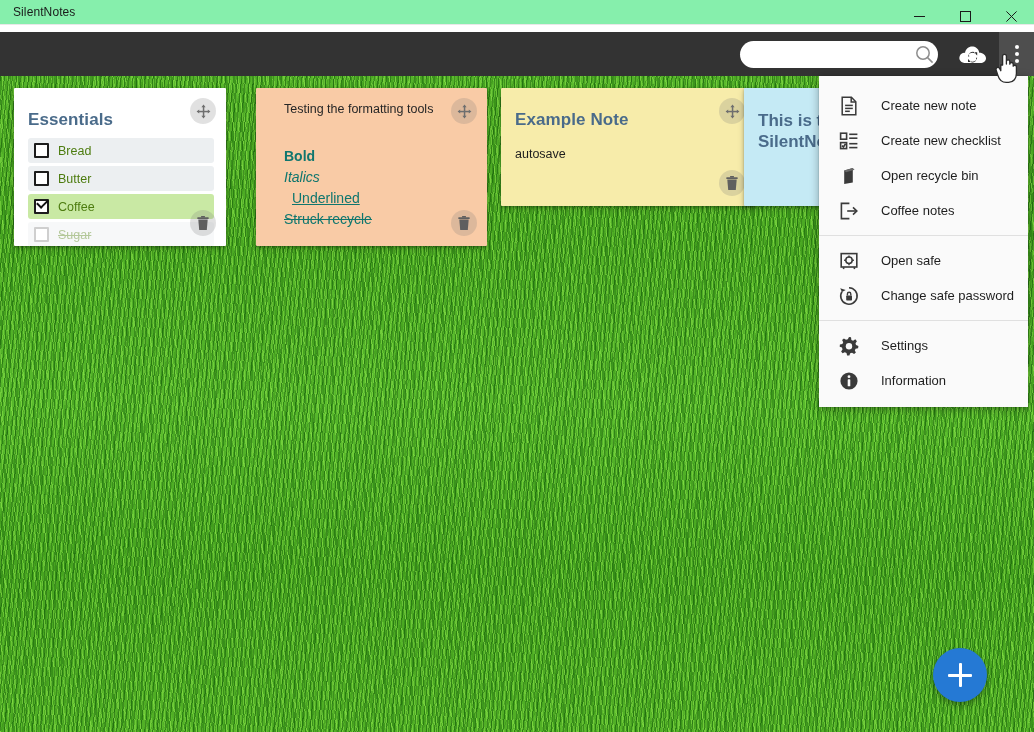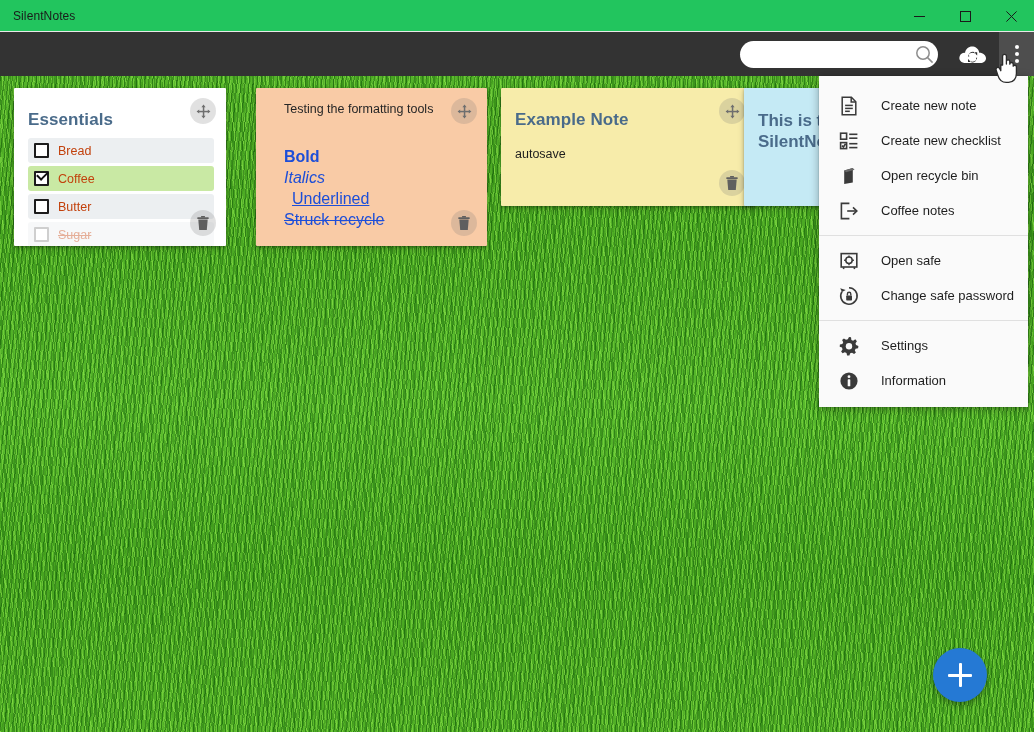--- a/index.html
+++ b/index.html
@@ -17,22 +17,22 @@
     width: 1034px;
     height: 732px;
     overflow: hidden;
     background: #ffffff;
   }
 
   
   .titlebar {
     position: absolute;
     top: 0; left: 0;
-    width: 1034px; height: 32px;
-    background: #22c55e;
+    width: 1034px; height: 25px;
+    background: #86efac;
     border-bottom: 1px solid #e8e8e8;
     display: flex;
     align-items: center;
     z-index: 40;
   }
   .titlebar-title {
     font-size: 12px;
     color: #1a1a1a;
     margin-left: 13px;
     letter-spacing: 0.1px;
@@ -195,27 +195,27 @@
   }
   .chk-row.done .chk-box { border-color: #8d8d8d; }
   .chk-box .tick {
     position: absolute;
     left: 1px; top: -2px;
     width: 11px; height: 7px;
     border-left: 2px solid #111;
     border-bottom: 2px solid #111;
     transform: rotate(-45deg);
   }
-  .chk-label { font-size: 12.5px; color: #c2410c; }
+  .chk-label { font-size: 12.5px; color: #4d7c0f; }
   .chk-row.done .chk-label { text-decoration: line-through; }
 
   
   #note-format { left: 256px; top: 88px; width: 231px; height: 158px; background: #f9cba6; padding-left: 14px; }
   .fmt-title { position: absolute; left: 14px; top: 14px; font-size: 12.5px; color: #262626; }
-  .fmt-body { position: absolute; left: 14px; top: 58px; font-size: 16px; color: #1d4ed8; line-height: 21px; }
+  .fmt-body { position: absolute; left: 14px; top: 58px; font-size: 14px; color: #0f766e; line-height: 21px; }
   .fmt-b { font-weight: bold; }
   .fmt-i { font-style: italic; }
   .fmt-u { text-decoration: underline; margin-left: 8px; }
   .fmt-s { text-decoration: line-through; }
 
   
   #note-example { left: 501px; top: 88px; width: 254px; height: 118px; background: #f7ecaa; }
   #note-example .note-title { position: absolute; left: 14px; top: 22px; }
   .example-body { position: absolute; left: 14px; top: 59px; font-size: 12.5px; color: #1d1d1d; }
 
@@ -337,29 +337,29 @@
 
     <div class="note" id="note-essentials" style="top:12px;">
       <div class="note-inner">
         <div class="note-title">Essentials</div>
 
         <div class="checklist">
           <div class="chk-row">
             <span class="chk-box"></span>
             <span class="chk-label">Bread</span>
           </div>
+          <div class="chk-row">
+            <span class="chk-box"></span>
+            <span class="chk-label">Butter</span>
+          </div>
           <div class="chk-row checked">
             <span class="chk-box">
                 <span class="tick"></span>
               </span>
             <span class="chk-label">Coffee</span>
-          </div>
-          <div class="chk-row">
-            <span class="chk-box"></span>
-            <span class="chk-label">Butter</span>
           </div>
           <div class="chk-row done">
             <span class="chk-box"></span>
             <span class="chk-label">Sugar</span>
           </div>
         </div>
 
         <div class="handle-move">
           <svg width="15" height="15" viewBox="0 0 15 15">
             <path d="M7.5 0.6 L9.6 3.2 L5.4 3.2 Z M7.5 14.4 L5.4 11.8 L9.6 11.8 Z M0.6 7.5 L3.2 5.4 L3.2 9.6 Z M14.4 7.5 L11.8 9.6 L11.8 5.4 Z" fill="#6f6f6f"></path>

